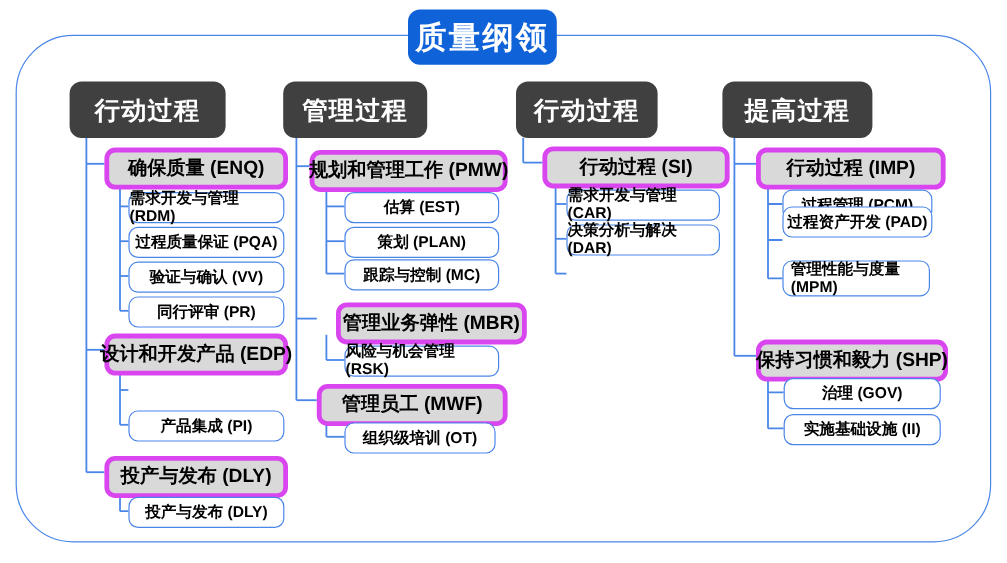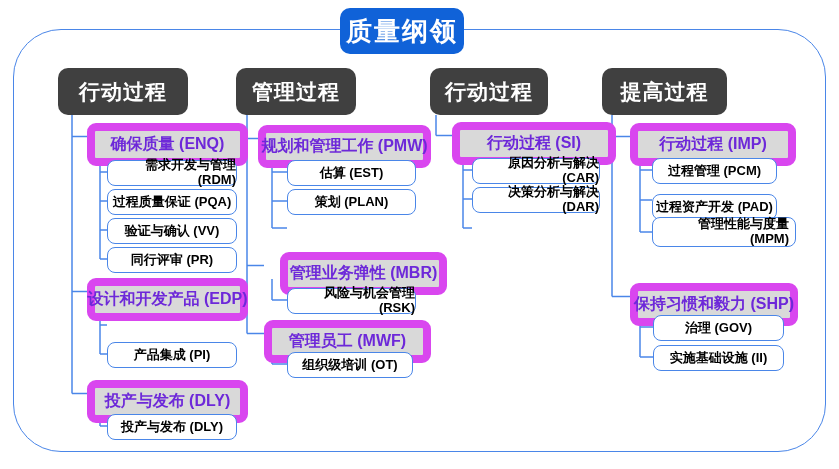--- a/index.html
+++ b/index.html
@@ -16,27 +16,27 @@
     position:absolute;left:340px;top:8px;width:124px;height:46px;z-index:3;
     background:#1062d8;border-radius:10px;color:#fff;font-weight:bold;font-size:26px;
     display:flex;align-items:center;justify-content:center;letter-spacing:2px;
   }
   .col-header{
     position:absolute;z-index:3;background:#404040;border-radius:10px;
     color:#fff;font-weight:bold;font-size:21px;letter-spacing:1px;
     display:flex;align-items:center;justify-content:center;
   }
   .gray-node{
-    position:absolute;z-index:3;background:#d9d9d9;border:8px solid #d946ef;border-radius:9px;
-    color:#6d28d9;font-weight:bold;font-size:16px;
+    position:absolute;z-index:3;background:#d9d9d9;border:4px solid #d946ef;border-radius:9px;
+    color:#000000;font-weight:bold;font-size:16px;
     display:flex;align-items:center;justify-content:center;white-space:nowrap;
   }
   .white-node{
     position:absolute;z-index:3;background:#fff;border:1.5px solid #4a86e8;border-radius:8px;
-    color:#000;font-weight:bold;font-size:13px;line-height:1.15;text-align:right;
+    color:#000;font-weight:bold;font-size:13px;line-height:1.15;text-align:left;
     display:flex;align-items:center;justify-content:center;
   }
 </style>
 </head>
 <body>
 
 <div class="canvas">
 
   <div class="frame"></div>
 
@@ -102,30 +102,31 @@
   <div class="white-node" style="left:107px;top:218px;width:128px;height:24px">验证与确认 (VV)</div>
   <div class="white-node" style="left:107px;top:247px;width:128px;height:24px">同行评审 (PR)</div>
   <div class="gray-node" style="left:87px;top:278px;width:145px;height:27px">设计和开发产品 (EDP)</div>
   <div class="white-node" style="left:107px;top:342px;width:128px;height:24px">产品集成 (PI)</div>
   <div class="gray-node" style="left:87px;top:380px;width:145px;height:27px">投产与发布 (DLY)</div>
   <div class="white-node" style="left:107px;top:414px;width:128px;height:24px">投产与发布 (DLY)</div>
 
   <div class="gray-node" style="left:258px;top:125px;width:157px;height:27px">规划和管理工作 (PMW)</div>
   <div class="white-node" style="left:287px;top:160px;width:127px;height:24px">估算 (EST)</div>
   <div class="white-node" style="left:287px;top:189px;width:127px;height:24px">策划 (PLAN)</div>
+  <div class="white-node" style="left:287px;top:216px;width:127px;height:24px">跟踪与控制 (MC)</div>
   <div class="gray-node" style="left:280px;top:252px;width:151px;height:27px">管理业务弹性 (MBR)</div>
   <div class="white-node" style="left:287px;top:288px;width:127px;height:24px">风险与机会管理 (RSK)</div>
   <div class="gray-node" style="left:264px;top:320px;width:151px;height:27px">管理员工 (MWF)</div>
   <div class="white-node" style="left:287px;top:352px;width:124px;height:24px">组织级培训 (OT)</div>
 
   <div class="gray-node" style="left:452px;top:122px;width:148px;height:27px">行动过程 (SI)</div>
-  <div class="white-node" style="left:472px;top:158px;width:126px;height:24px">原因分析与解决 (CAR)</div>
+  <div class="white-node" style="left:472px;top:158px;width:126px;height:24px">需求开发与管理 (CAR)</div>
   <div class="white-node" style="left:472px;top:187px;width:126px;height:24px">决策分析与解决 (DAR)</div>
 
   <div class="gray-node" style="left:630px;top:123px;width:150px;height:27px">行动过程 (IMP)</div>
   <div class="white-node" style="left:652px;top:158px;width:123px;height:24px">过程管理 (PCM)</div>
-  <div class="white-node" style="left:652px;top:194px;width:123px;height:24px">过程资产开发 (PAD)</div>
-  <div class="white-node" style="left:652px;top:217px;width:144px;height:30px;padding:13px 6px;box-sizing:border-box">管理性能与度量 (MPM)</div>
+  <div class="white-node" style="left:652px;top:172px;width:123px;height:24px">过程资产开发 (PAD)</div>
+  <div class="white-node" style="left:652px;top:217px;width:123px;height:30px;padding:13px 6px;box-sizing:border-box">管理性能与度量 (MPM)</div>
   <div class="gray-node" style="left:630px;top:283px;width:152px;height:27px">保持习惯和毅力 (SHP)</div>
   <div class="white-node" style="left:653px;top:315px;width:129px;height:24px">治理 (GOV)</div>
   <div class="white-node" style="left:653px;top:345px;width:129px;height:24px">实施基础设施 (II)</div>
 
 </div>
 
 </body></html>

